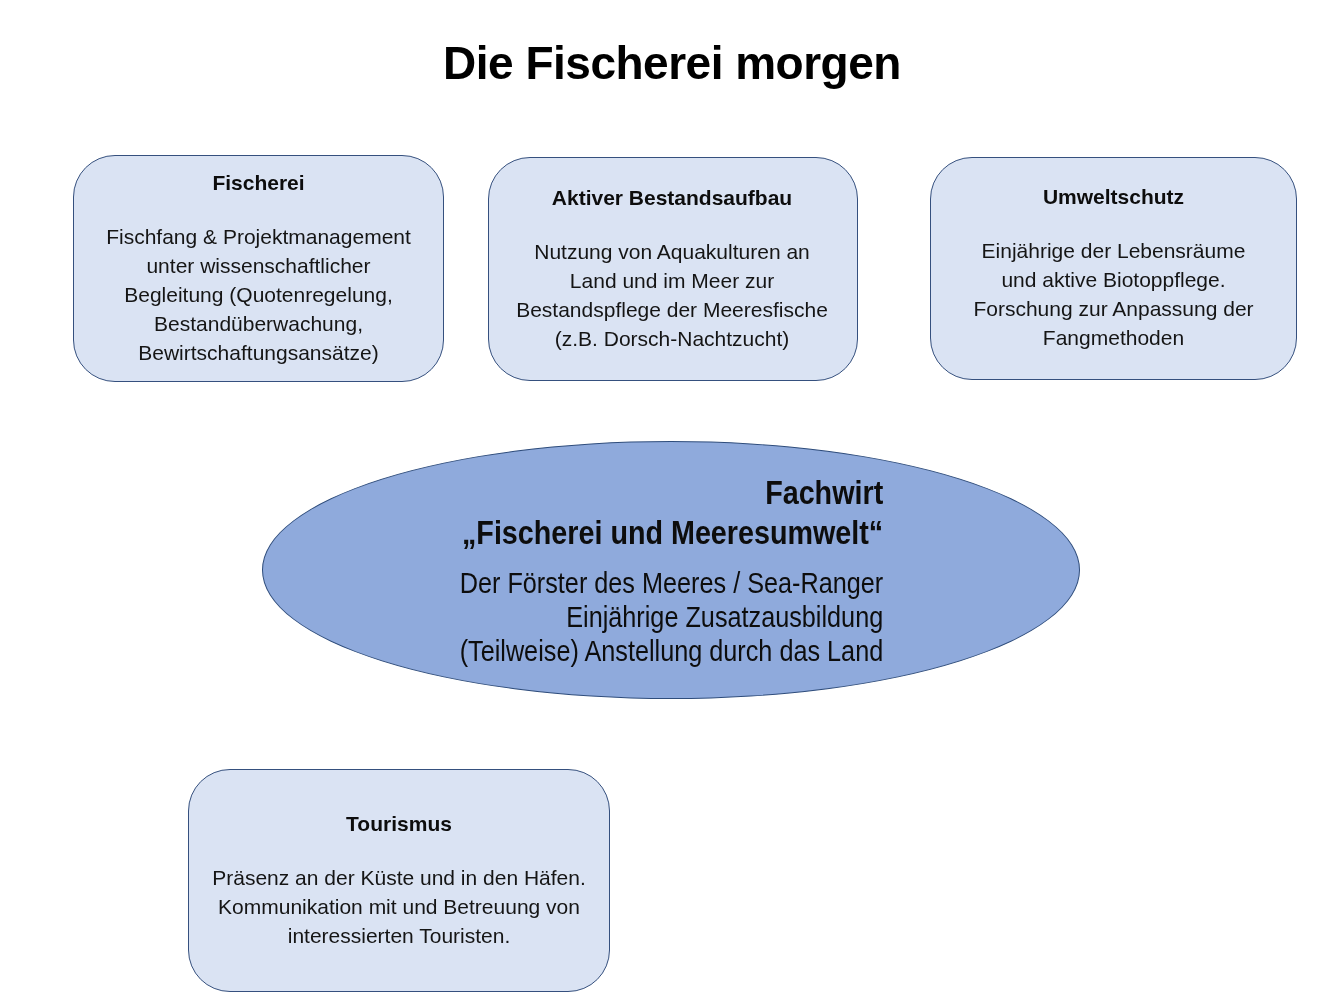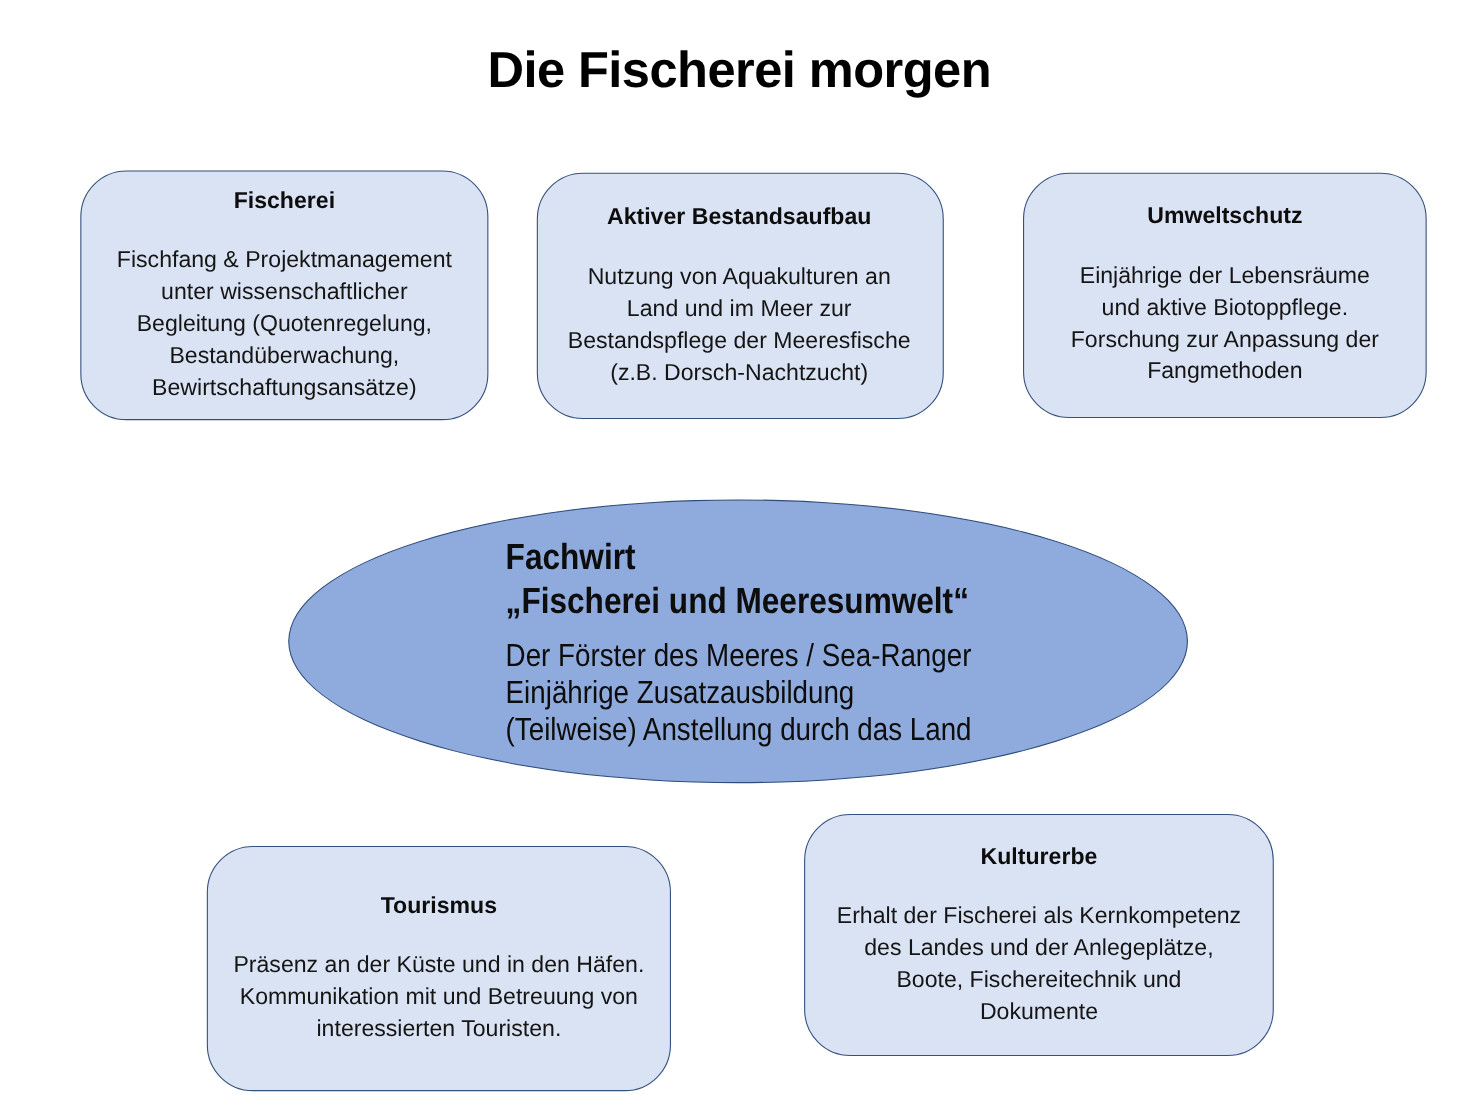--- a/index.html
+++ b/index.html
@@ -18,23 +18,23 @@
     text-align:center;color:#151515;padding:12px 14px;
   }
   .box-title{font-size:21px;font-weight:700;line-height:24px;margin-bottom:27px;color:#0d0d0d;}
   .box-body{font-size:21px;line-height:29px;white-space:pre-line;}
   .box-fischerei  {left:45px;  top:155px; width:371px; height:227px;margin-left:28px;}
   .box-bestand    {left:488px; top:157px; width:370px; height:224px;padding-left:12px;}
   .box-umwelt     {left:930px; top:157px; width:367px; height:223px;}
   .box-tourismus  {left:188px; top:740px; width:422px; height:223px;margin-top:29px;}
   .box-kulturerbe {left:731px; top:740px; width:427px; height:220px;}
   .ellipse{
-    position:absolute;left:262px;top:454px;width:816px;height:256px;
+    position:absolute;left:262px;top:441px;width:816px;height:256px;
     background:#8faadc;border:1.6px solid #2f4d7c;border-radius:50%;
-    display:flex;align-items:center;justify-content:center;text-align:left;color:#0d0d0d;
+    display:flex;align-items:center;justify-content:center;text-align:right;color:#0d0d0d;
   }
   .ellipse-inner{transform:scaleX(0.87);transform-origin:50% 50%;}
   .ellipse-heading{font-size:33px;font-weight:700;line-height:40px;white-space:pre-line;}
   .ellipse-body{font-size:29px;font-weight:400;line-height:34px;margin-top:13px;white-space:pre-line;}
 </style>
 </head>
 <body>
 
 <div class="stage">
 
@@ -75,21 +75,14 @@
     </div>
   </div>
 
   <div class="box box-tourismus">
     <div class="box-title">Tourismus</div>
     <div class="box-body">Präsenz an der Küste und in den Häfen.
 Kommunikation mit und Betreuung von
 interessierten Touristen.</div>
   </div>
 
-  <div class="box box-kulturerbe">
-    <div class="box-title">Kulturerbe</div>
-    <div class="box-body">Erhalt der Fischerei als Kernkompetenz
-des Landes und der Anlegeplätze,
-Boote, Fischereitechnik und
-Dokumente</div>
-  </div>
 
 </div>
 
 </body></html>

